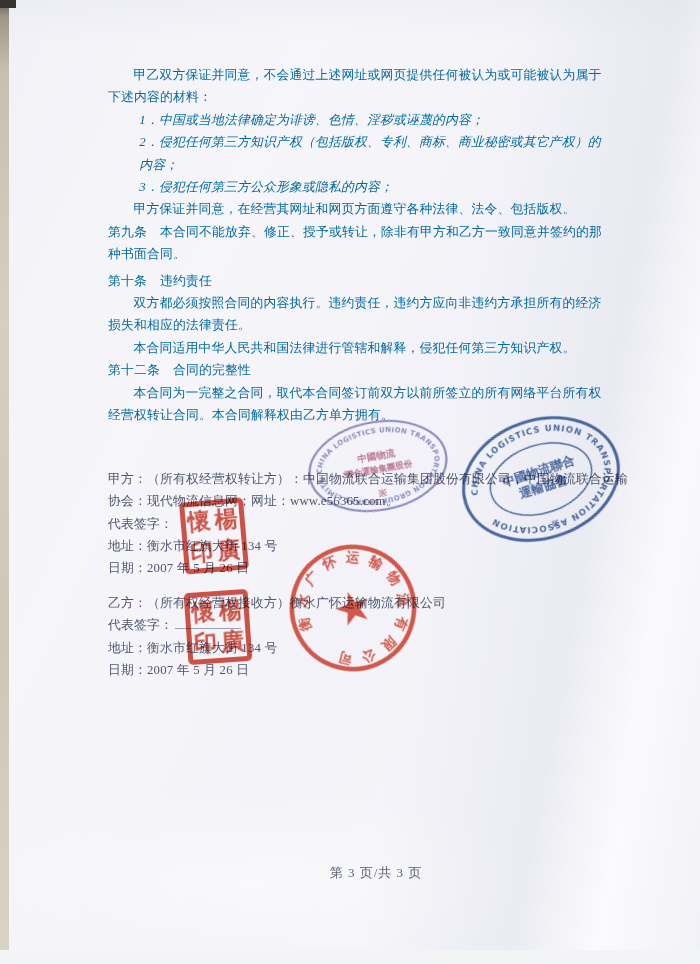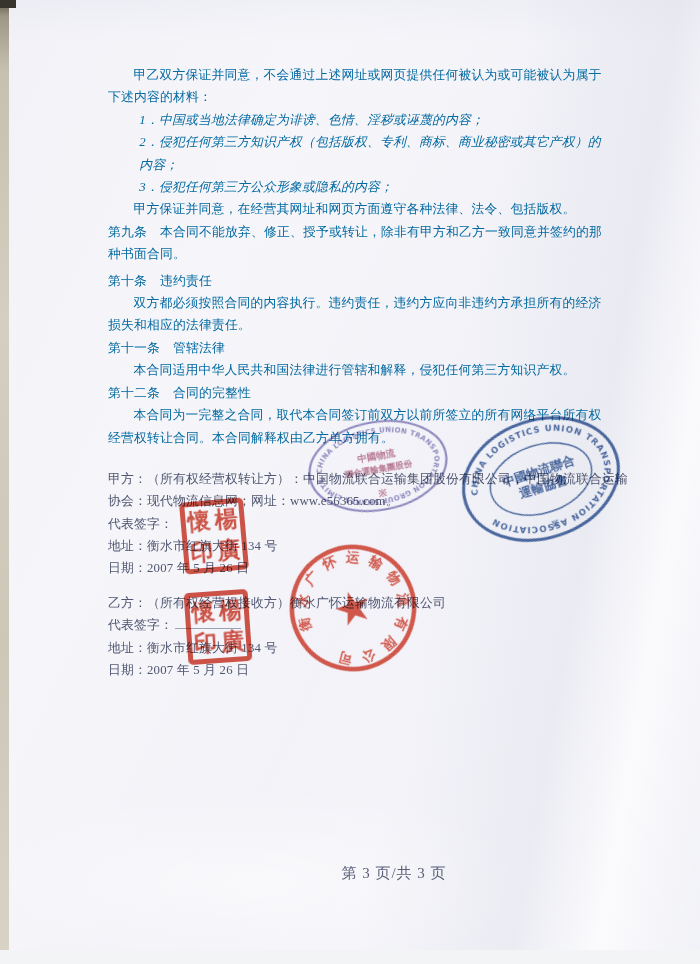--- a/index.html
+++ b/index.html
@@ -41,22 +41,22 @@
   .gap-s{height:4px;}
   .party{
     position:absolute;left:108px;width:560px;
     font-size:12.8px;line-height:22.3px;color:#4f5670;letter-spacing:.2px;
   }
   .party-a{top:468px;}
   .party-b{top:592px;}
   .pline{white-space:nowrap;}
   .sign-line{display:inline-block;width:66px;border-bottom:1px solid #9ba1b4;height:10px;margin-left:2px;}
   .footer{
-    position:absolute;top:864px;left:394px;transform:translateX(-50%);
-    font-size:15px;color:#585f77;letter-spacing:1px;white-space:nowrap;text-align:center;
+    position:absolute;top:864px;left:376px;transform:translateX(-50%);
+    font-size:13px;color:#585f77;letter-spacing:1px;white-space:nowrap;text-align:center;
   }
 
   
   .stamp{position:absolute;mix-blend-mode:multiply;pointer-events:none;}
   .stamp-group{left:303px;top:416px;transform:rotate(-10deg);opacity:.8;filter:blur(.3px);}
   .stamp-assoc{left:456px;top:414px;transform:rotate(-18deg);opacity:.9;filter:blur(.25px);}
   .stamp-circle{left:283px;top:538px;transform:rotate(-30deg);opacity:.85;filter:blur(.3px);}
   .stamp-ring-text{font-family:"DejaVu Sans","Liberation Sans",sans-serif;font-weight:bold;}
   .stamp-cjk{font-family:"Liberation Serif","DejaVu Serif",serif;font-weight:bold;}
   .name-seal{
@@ -82,21 +82,20 @@
 <div class="doc-text">
   <p class="indent">甲乙双方保证并同意，不会通过上述网址或网页提供任何被认为或可能被认为属于下述内容的材料：</p>
   <p class="list-item">1．中国或当地法律确定为诽谤、色情、淫秽或诬蔑的内容；</p>
   <p class="list-item">2．侵犯任何第三方知识产权（包括版权、专利、商标、商业秘密或其它产权）的内容；</p>
   <p class="list-item">3．侵犯任何第三方公众形象或隐私的内容；</p>
   <p class="indent">甲方保证并同意，在经营其网址和网页方面遵守各种法律、法令、包括版权。</p>
   <p>第九条　本合同不能放弃、修正、授予或转让，除非有甲方和乙方一致同意并签约的那种书面合同。</p>
   <div class="gap-s"></div>
   <p class="article-title">第十条　违约责任</p>
   <p class="indent">双方都必须按照合同的内容执行。违约责任，违约方应向非违约方承担所有的经济损失和相应的法律责任。</p>
-  <p class="article-title">第十一条　管辖法律</p>
   <p class="indent">本合同适用中华人民共和国法律进行管辖和解释，侵犯任何第三方知识产权。</p>
   <p class="article-title">第十二条　合同的完整性</p>
   <p class="indent">本合同为一完整之合同，取代本合同签订前双方以前所签立的所有网络平台所有权经营权转让合同。本合同解释权由乙方单方拥有。</p>
 </div>
 
 <div class="party party-a">
   <div class="pline"><span>甲方：（所有权经营权转让方）：中国物流联合运输集团股份有限公司，中国物流联合运输</span></div>
   <div class="pline"><span>协会：现代物流信息网；网址：www.e56365.com。</span></div>
   <div class="pline"><span>代表签字：</span></div>
   <div class="pline"><span>地址：衡水市红旗大街 134 号</span></div>

